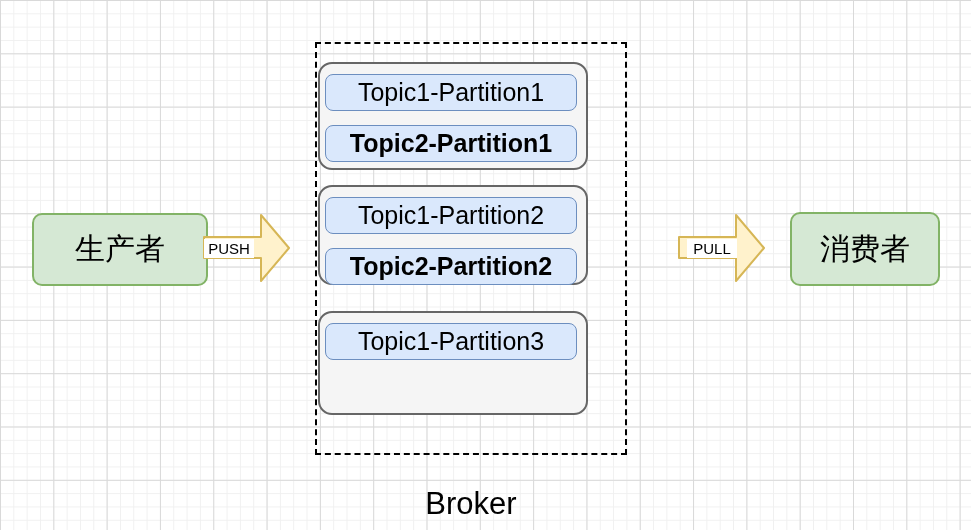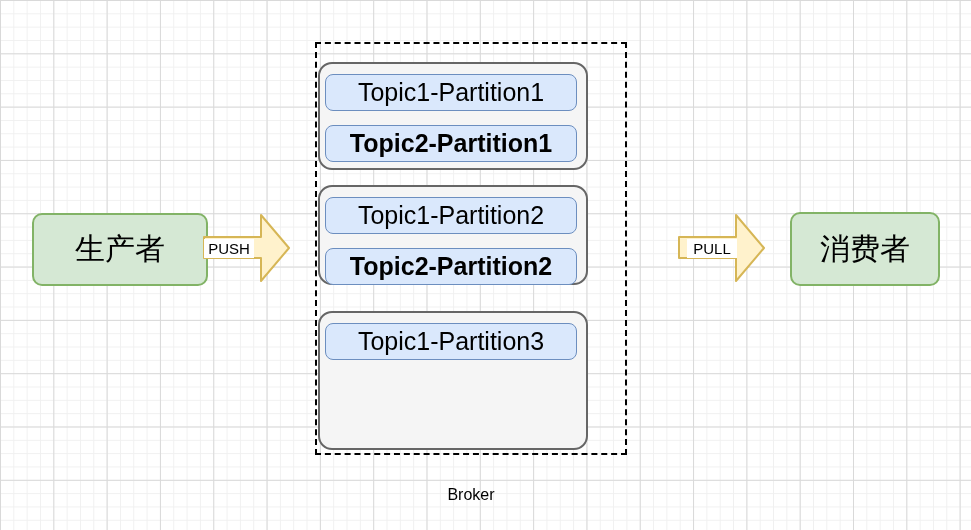--- a/index.html
+++ b/index.html
@@ -39,21 +39,21 @@
 
   .group {
     position: absolute;
     left: 318px; width: 270px;
     background: #f5f5f5;
     border: 2px solid #666666;
     border-radius: 14px;
   }
   #group1 { top: 62px;  height: 108px; }
   #group2 { top: 185px; height: 100px; }
-  #group3 { top: 311px; height: 139px; }
+  #group3 { top: 311px; height: 104px; }
 
   .partition {
     position: absolute;
     left: 5px; width: 252px; height: 37px;
     background: #dae8fc;
     border: 1.5px solid #6c8ebf;
     border-radius: 8px;
     display: flex; align-items: center; justify-content: center;
     font-size: 25px;
   }
@@ -71,21 +71,21 @@
     font-size: 15px; line-height: 19px;
     text-align: center;
   }
   #push-label { left: 204px; top: 239px; text-align: center; }
   #pull-label { left: 687px; top: 239px; }
 
   .broker-caption {
     position: absolute;
     left: 315px; top: 486px; width: 312px;
     text-align: center;
-    font-size: 16px;
+    font-size: 31px;
   }
 </style>
 </head>
 <body>
 
 <div class="canvas">
 
   <div class="node-green" id="producer">
     <span>生产者</span>
   </div>

